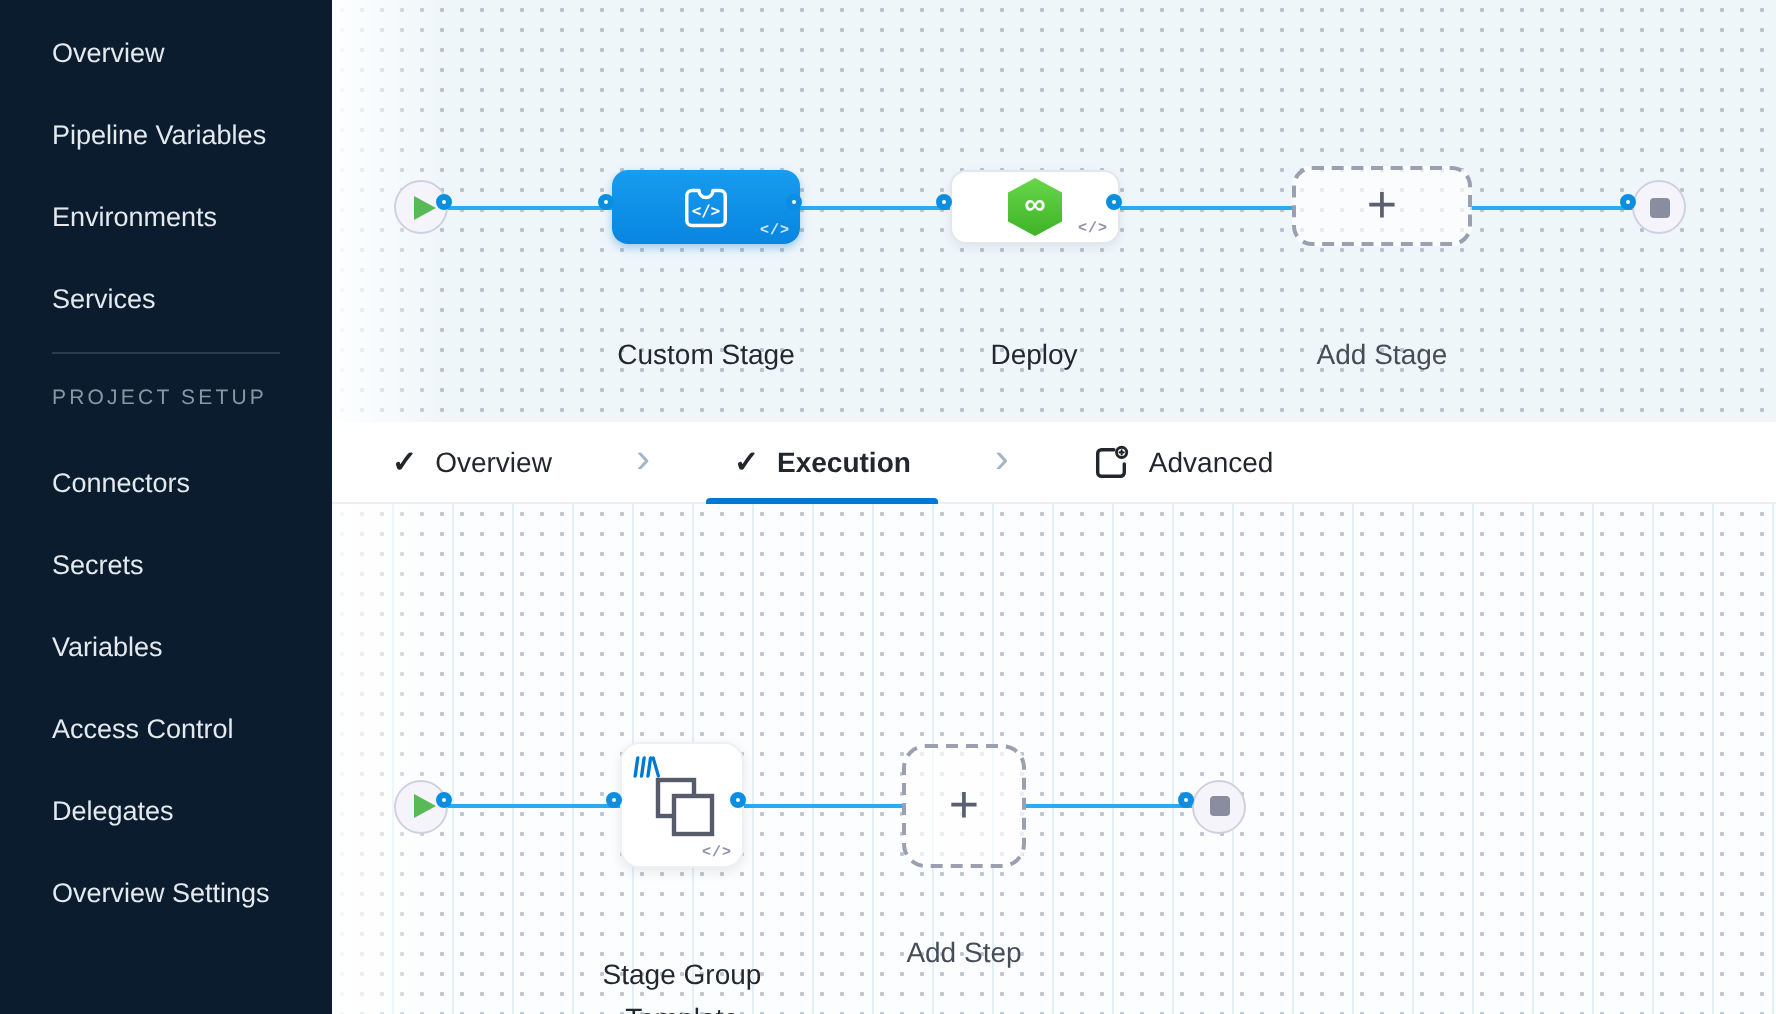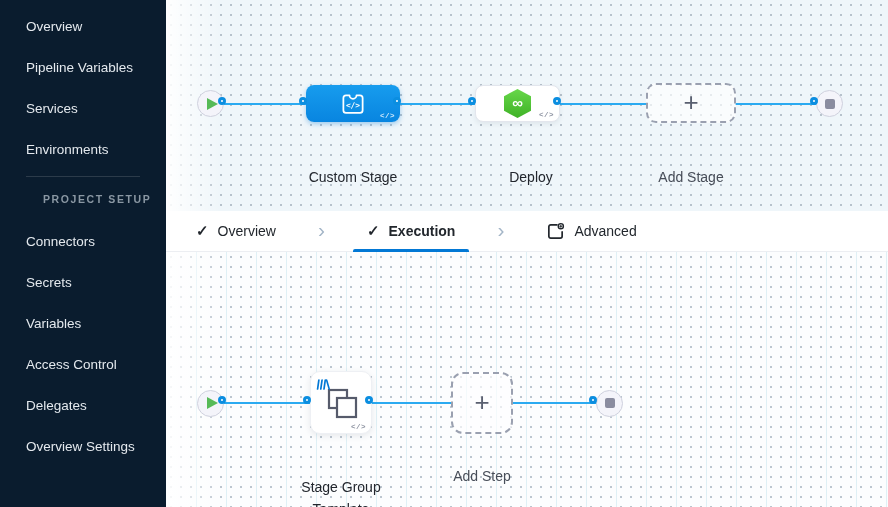--- a/index.html
+++ b/index.html
@@ -4,21 +4,21 @@
 <style>
   * { margin:0; padding:0; box-sizing:border-box; }
   html,body { width:888px; height:507px; overflow:hidden; font-family:"Liberation Sans", sans-serif; }
   .app { position:relative; width:888px; height:507px; background:#fff; }
 
   
   .sidebar { position:absolute; left:0; top:0; width:166px; height:507px; background:#0a1c2e; padding-top:6px; z-index:5; }
   .nav-item { height:41px; display:flex; align-items:center; padding-left:26px; color:#e4e9ee; font-size:13.5px; cursor:pointer; }
   .nav-item.active { background:#1766b0; color:#fff; }
   .nav-divider { height:1px; background:#2c3b4a; margin:6px 26px 0 26px; }
-  .nav-section { height:44px; display:flex; align-items:center; padding-left:43px; color:#8a97a3; font-size:10.5px; font-weight:700; letter-spacing:1.6px; }
+  .nav-section { height:44px; display:flex; align-items:center; padding-left:26px; color:#8a97a3; font-size:10.5px; font-weight:400; letter-spacing:1.6px; }
 
   
   .main { position:absolute; left:166px; top:0; width:722px; height:507px; }
 
   .canvas-top { position:absolute; left:0; top:0; width:722px; height:211px;
     background-color:#eff6fa;
     background-image:radial-gradient(#b7c2cc 1px, transparent 1.2px);
     background-size:10px 10px; }
   .canvas-bottom { position:absolute; left:0; top:252px; width:722px; height:255px;
     background-color:#fcfdfe;
@@ -67,22 +67,22 @@
   .tmpl-badge { position:absolute; left:5px; top:4px; }
 </style>
 </head>
 <body>
 
 <div class="app">
 
   <nav class="sidebar">
     <div class="nav-item">Overview</div>
     <div class="nav-item">Pipeline Variables</div>
+    <div class="nav-item">Environments</div>
     <div class="nav-item">Services</div>
-    <div class="nav-item">Environments</div>
     <div class="nav-divider"></div>
     <div class="nav-section">PROJECT SETUP</div>
     <div class="nav-item">Connectors</div>
     <div class="nav-item">Secrets</div>
     <div class="nav-item">Variables</div>
     <div class="nav-item">Access Control</div>
     <div class="nav-item">Delegates</div>
     <div class="nav-item">Overview Settings</div>
   </nav>
 
@@ -114,21 +114,21 @@
         <span class="code-badge" style="color:#cfe9fb;">&lt;/&gt;</span>
       </div>
       <div class="node-label" style="left:117px; top:146px; width:140px;">Custom Stage</div>
 
       <div class="stage-node white" style="left:309px; top:85px; width:85px; height:37px;">
         <div class="hexagon">
             <span>∞</span>
           </div>
         <span class="code-badge" style="color:#8d93a1;">&lt;/&gt;</span>
       </div>
-      <div class="node-label" style="left:295px; top:146px; width:140px;">Deploy</div>
+      <div class="node-label" style="left:281px; top:146px; width:140px;">Deploy</div>
 
       <div class="add-node" style="left:480px; top:83px; width:90px; height:40px;">
         <span class="plus-glyph">+</span>
       </div>
       <div class="node-label dim" style="left:455px; top:146px; width:140px;">Add Stage</div>
 
       <div class="round-node" style="left:650px; top:90px;">
         <div class="stop-sq"></div>
       </div>
     </div>

